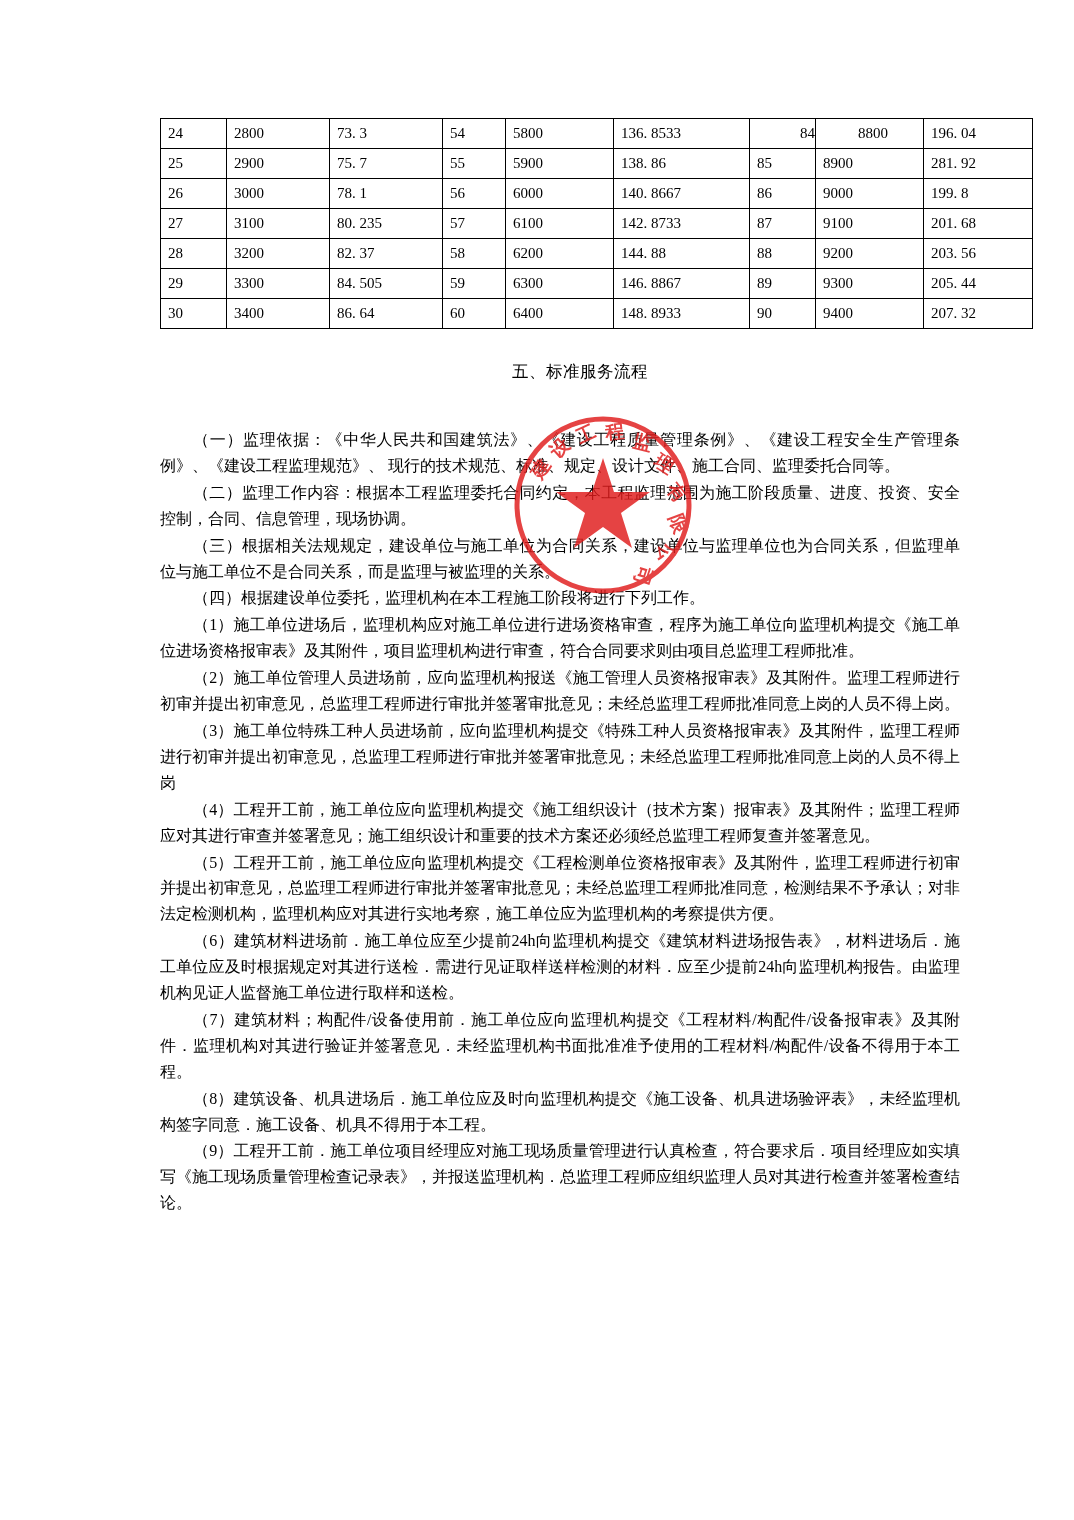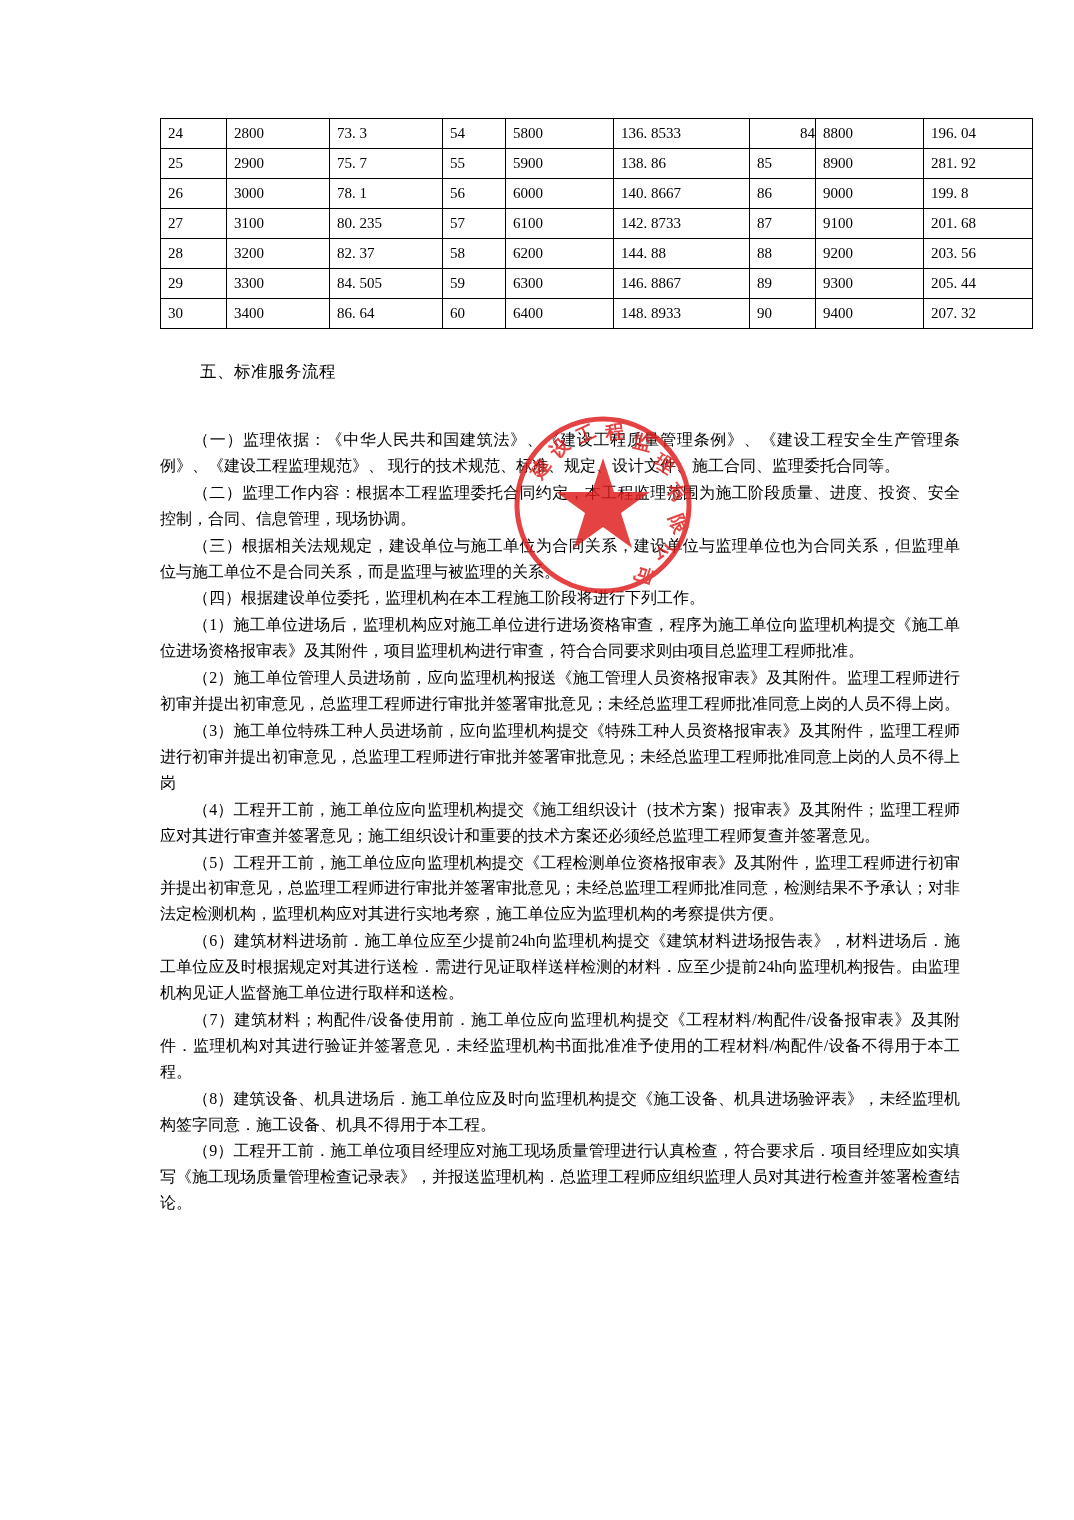--- a/index.html
+++ b/index.html
@@ -43,30 +43,31 @@
     vertical-align: middle;
     white-space: nowrap;
   }
   .col-idx  { width: 58px; }
   .col-val  { width: 95px; }
   .col-num  { width: 105px; }
   .col-idx2 { width: 55px; }
   .col-val2 { width: 100px; }
   .col-num2 { width: 128px; }
   .col-idx3 { width: 58px; text-align: right; }
-  .col-val3 { width: 100px; }
+  .col-val3 { width: 100px; text-align: center; }
   .col-num3 { width: 101px; }
 
   
   .section-title {
     margin: 32px 0 0 40px;
     font-size: 16.5px;
     font-family: "Liberation Sans", sans-serif;
     font-weight: normal;
     letter-spacing: 0.5px;
+    text-align: center;
   }
   .body-block {
     margin-top: 44px;
     font-size: 16px;
     line-height: 1.62;
     text-align: justify;
     font-family: Liberation Serif, serif;
   }
   p.para {
     margin: 0 0 1px 0;

